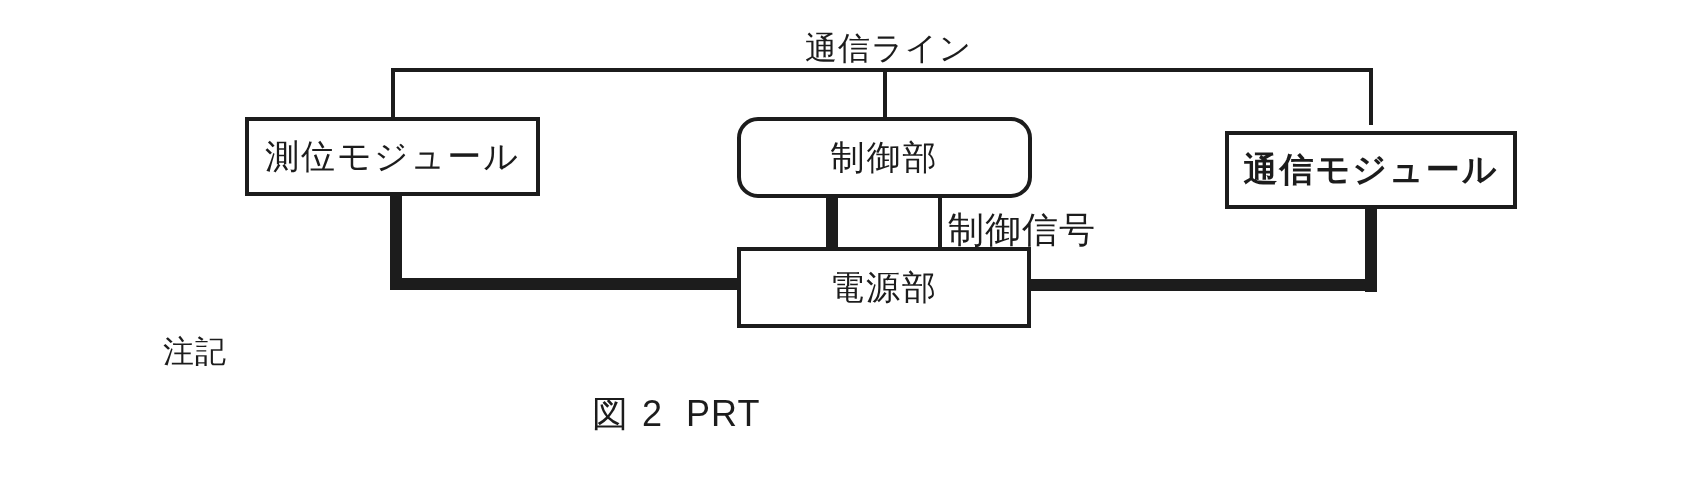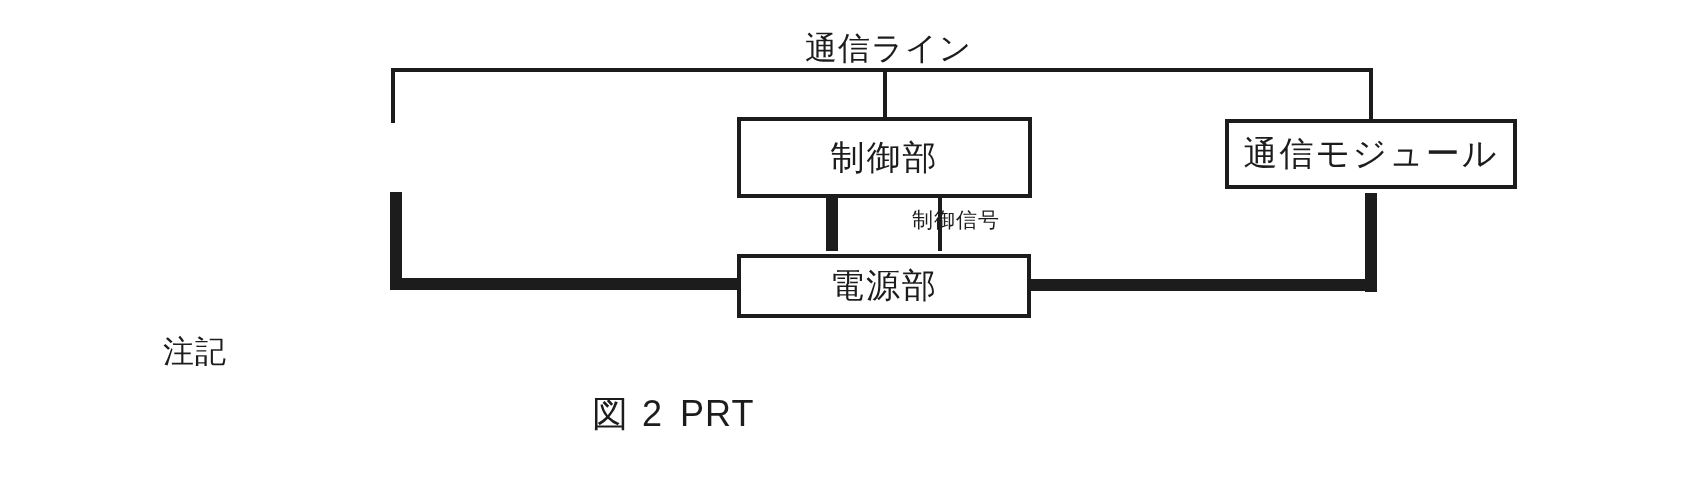--- a/index.html
+++ b/index.html
@@ -30,39 +30,39 @@
     box-sizing: border-box;
     border: 4px solid #1c1c1c;
     background: #ffffff;
     display: flex;
     align-items: center;
     justify-content: center;
     font-size: 34px;
     letter-spacing: 2px;
   }
   .box-pos { left: 245px;  top: 117px; width: 295px; height: 79px; }
-  .box-ctl { left: 737px;  top: 117px; width: 295px; height: 81px; }
-  .box-com { left: 1225px; top: 119px; width: 292px; height: 70px; }
-  .box-pwr { left: 737px;  top: 254px; width: 294px; height: 64px; }
+  .box-ctl { left: 737px;  top: 117px; width: 295px; height: 81px; border-radius: 21px; }
+  .box-com { left: 1225px; top: 131px; width: 292px; height: 78px; font-weight: bold; }
+  .box-pwr { left: 737px;  top: 247px; width: 294px; height: 81px; }
   
   .lbl { position: absolute; white-space: nowrap; }
   .comm-line-lbl { left: 805px; top: 27px;  font-size: 32px; letter-spacing: 1px; }
-  .ctrl-sig-lbl  { left: 912px; top: 206px; font-size: 21px; letter-spacing: 1px; }
+  .ctrl-sig-lbl  { left: 948px; top: 206px; font-size: 36px; letter-spacing: 1px; }
   
   .note {
     position: absolute;
     left: 163px; top: 331px;
     display: flex; 
     font-size: 31px; letter-spacing: 1px;
     white-space: nowrap;
   }
   .caption {
     position: absolute;
     left: 592px; top: 390px;
-    display: flex; align-items: baseline; gap: 16px;
+    display: flex; align-items: baseline; gap: 22px;
     font-size: 36px; letter-spacing: 2px;
     white-space: nowrap;
   }
   .caption .code { font-family: Liberation Sans, sans-serif; letter-spacing: 1px; margin-right: -8px; }
 </style>
 </head>
 <body>
 
 <div class="page">
 
@@ -74,20 +74,23 @@
 
   <div class="ln pw-l-v"></div>
   <div class="ln pw-l-h"></div>
   <div class="ln pw-m-v"></div>
   <div class="ln pw-r-v"></div>
   <div class="ln pw-r-h"></div>
 
   <div class="ln ctrl-v"></div>
   <div class="lbl ctrl-sig-lbl">制御信号</div>
 
+  <div class="box box-pos">
+    <span>測位モジュール</span>
+  </div>
   <div class="box box-ctl">
     <span>制御部</span>
   </div>
   <div class="box box-com">
     <span>通信モジュール</span>
   </div>
   <div class="box box-pwr">
     <span>電源部</span>
   </div>
 

